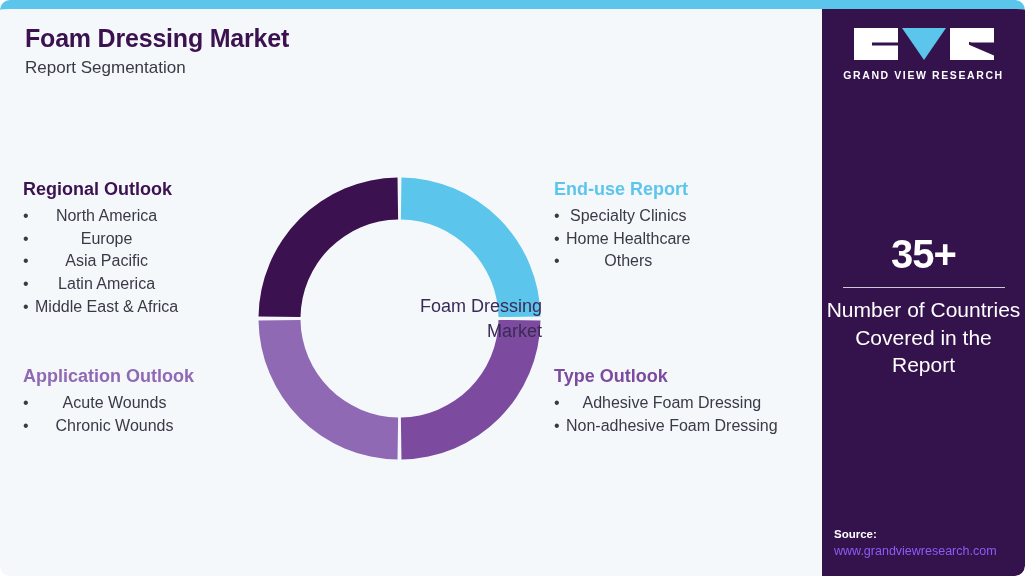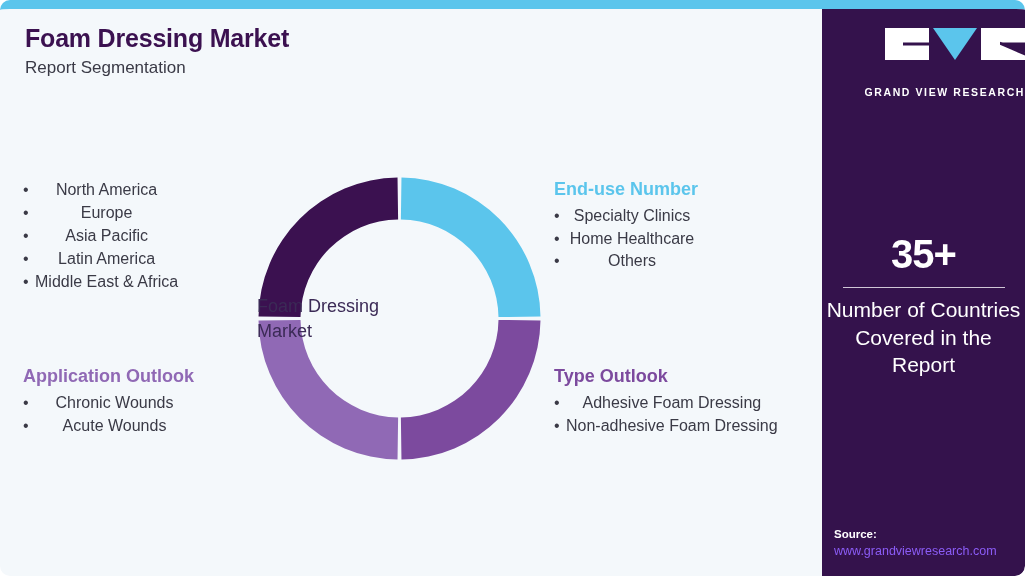--- a/index.html
+++ b/index.html
@@ -100,21 +100,21 @@
   }
   .donut-wrap svg { display: block; }
   .donut-center {
     position: absolute;
     left: 0;
     top: 0;
     width: 285px;
     height: 285px;
     display: flex;
     flex-direction: column;
-    align-items: flex-start;
+    align-items: flex-end;
     justify-content: center;
     pointer-events: none;
   }
   .donut-center span {
     font-size: 18px;
     color: #3b2a56;
     line-height: 1.35;
     text-align: center;
     white-space: nowrap;
   }
@@ -131,22 +131,21 @@
     border-bottom-right-radius: 10px;
     box-sizing: border-box;
   }
   .logo {
     position: absolute;
     left: 0;
     right: 0;
     top: 26px;
     display: flex;
     flex-direction: column;
-    align-items: flex-end;
-    gap: 17px;
+    align-items: center;
   }
   .logo-marks {
     display: flex;
     align-items: flex-start;
     gap: 4px;
   }
   .logo-text {
     margin-top: 9px;
     font-size: 10.5px;
     font-weight: bold;
@@ -203,39 +202,40 @@
 <body>
 
 <div class="infographic">
 
   <div class="header">
     <h1 class="title">Foam Dressing Market</h1>
     <p class="subtitle">Report Segmentation</p>
   </div>
 
   <div class="outlook" id="regional-outlook">
+    <h3>Regional Outlook</h3>
     <ul>
       <li>North America</li>
       <li>Europe</li>
       <li>Asia Pacific</li>
       <li>Latin America</li>
       <li>Middle East &amp; Africa</li>
     </ul>
   </div>
 
   <div class="outlook" id="application-outlook">
     <h3>Application Outlook</h3>
     <ul>
+      <li>Acute Wounds</li>
       <li>Chronic Wounds</li>
-      <li>Acute Wounds</li>
     </ul>
   </div>
 
   <div class="outlook" id="enduse-outlook">
-    <h3>End-use Number</h3>
+    <h3>End-use Report</h3>
     <ul>
       <li>Specialty Clinics</li>
       <li>Home Healthcare</li>
       <li>Others</li>
     </ul>
   </div>
 
   <div class="outlook" id="type-outlook">
     <h3>Type Outlook</h3>
     <ul>

